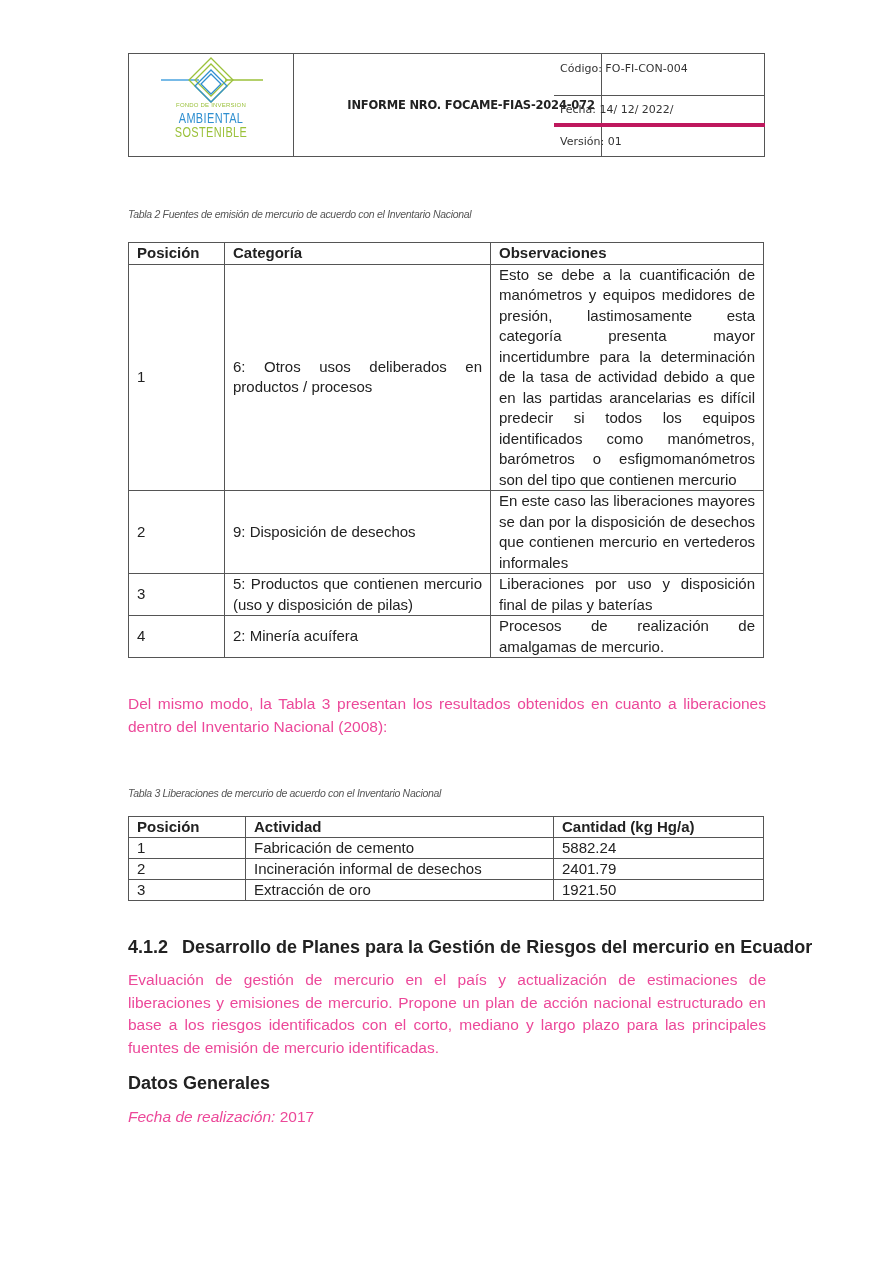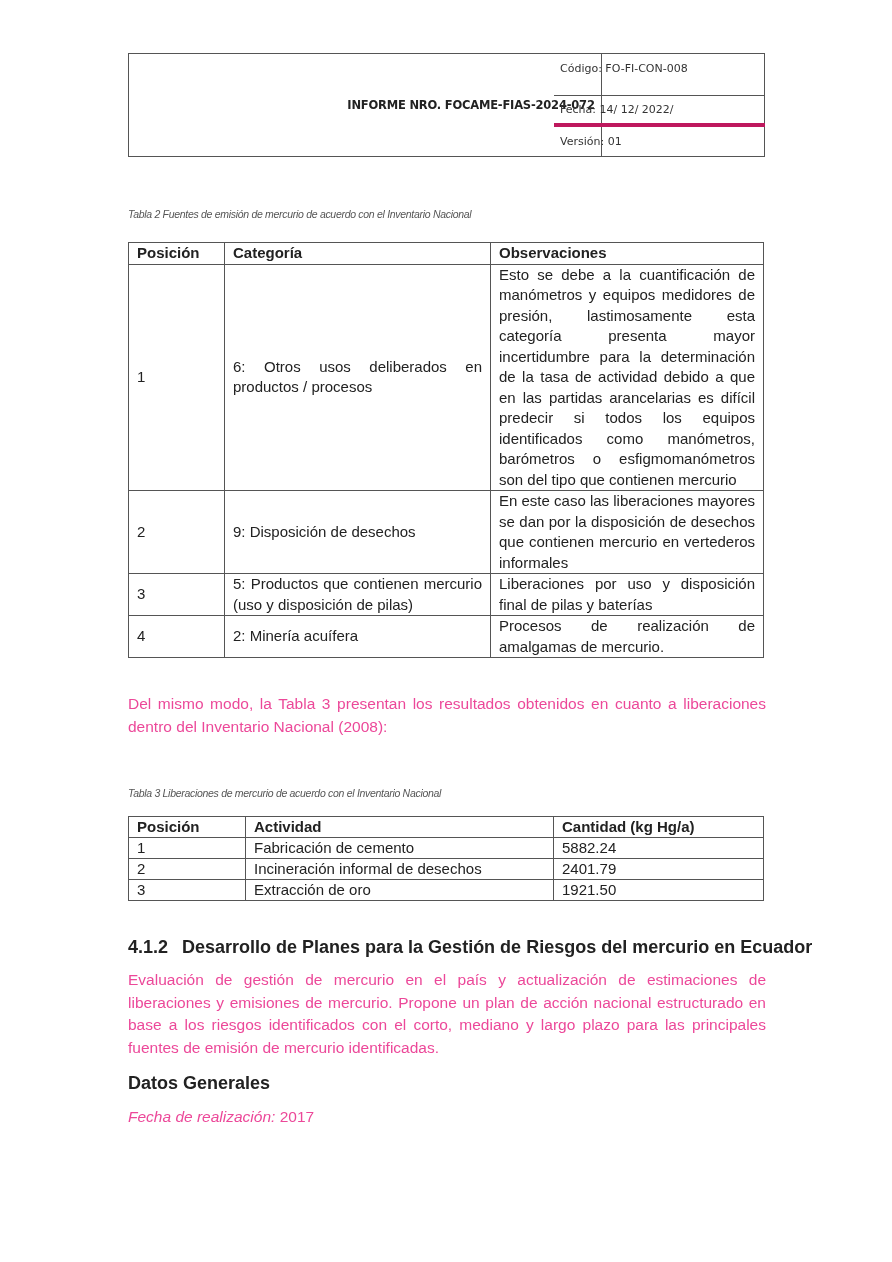--- a/index.html
+++ b/index.html
@@ -39,22 +39,35 @@
   #t3 td:nth-child(2), #t3 th:nth-child(2) { width: 291px; }
 
   .para { left: 128px; width: 638px; font-size: 15.5px; line-height: 22.5px; text-align: justify; color: #ec4899; }
   .h4 { left: 128px; font-size: 18px; font-weight: bold; color: #222; }
   .h4 .num { display: inline-block; width: 54px; }
 </style>
 </head>
 <body>
 
 <div class="abs hdr">
+  <div class="logo-cell">
+    <svg width="164" height="50" style="position:absolute;left:0;top:2px">
+      <line x1="32" y1="24" x2="70" y2="24" stroke="#4aa3df" stroke-width="1.3"></line>
+      <line x1="96" y1="24" x2="134" y2="24" stroke="#9bc13a" stroke-width="1.3"></line>
+      <path d="M82 2 L104 24 L82 46 L60 24 Z" fill="none" stroke="#9bc13a" stroke-width="1.3"></path>
+      <path d="M82 8 L98 24 L82 40 L66 24 Z" fill="none" stroke="#9bc13a" stroke-width="1.3"></path>
+      <path d="M82 14 L98 30 L82 46 L66 30 Z" fill="none" stroke="#2f8fd0" stroke-width="1.3"></path>
+      <path d="M82 18 L92 28 L82 38 L72 28 Z" fill="none" stroke="#2f8fd0" stroke-width="1.3"></path>
+    </svg>
+    <div class="logo-text logo-t1">FONDO DE INVERSION</div>
+    <div class="logo-text logo-t2">AMBIENTAL</div>
+    <div class="logo-text logo-t3">SOSTENIBLE</div>
+  </div>
   <div class="title-cell">INFORME NRO. FOCAME-FIAS-2024-072</div>
-  <div class="meta-cell meta-1">Código: FO-FI-CON-008</div>
+  <div class="meta-cell meta-1">Código: FO-FI-CON-004</div>
   <div class="meta-cell meta-2">Fecha: 14/ 12/ 2022/</div>
   <div class="meta-cell meta-3">Versión: 01</div>
 </div>
 
 <div class="abs caption" style="left:128px; top:208px;">Tabla 2 Fuentes de emisión de mercurio de acuerdo con el Inventario Nacional</div>
 <table class="t" id="t2" style="top:242px;">
   <tbody>
       <tr>
     <th>Posición</th>
     <th>Categoría</th>

